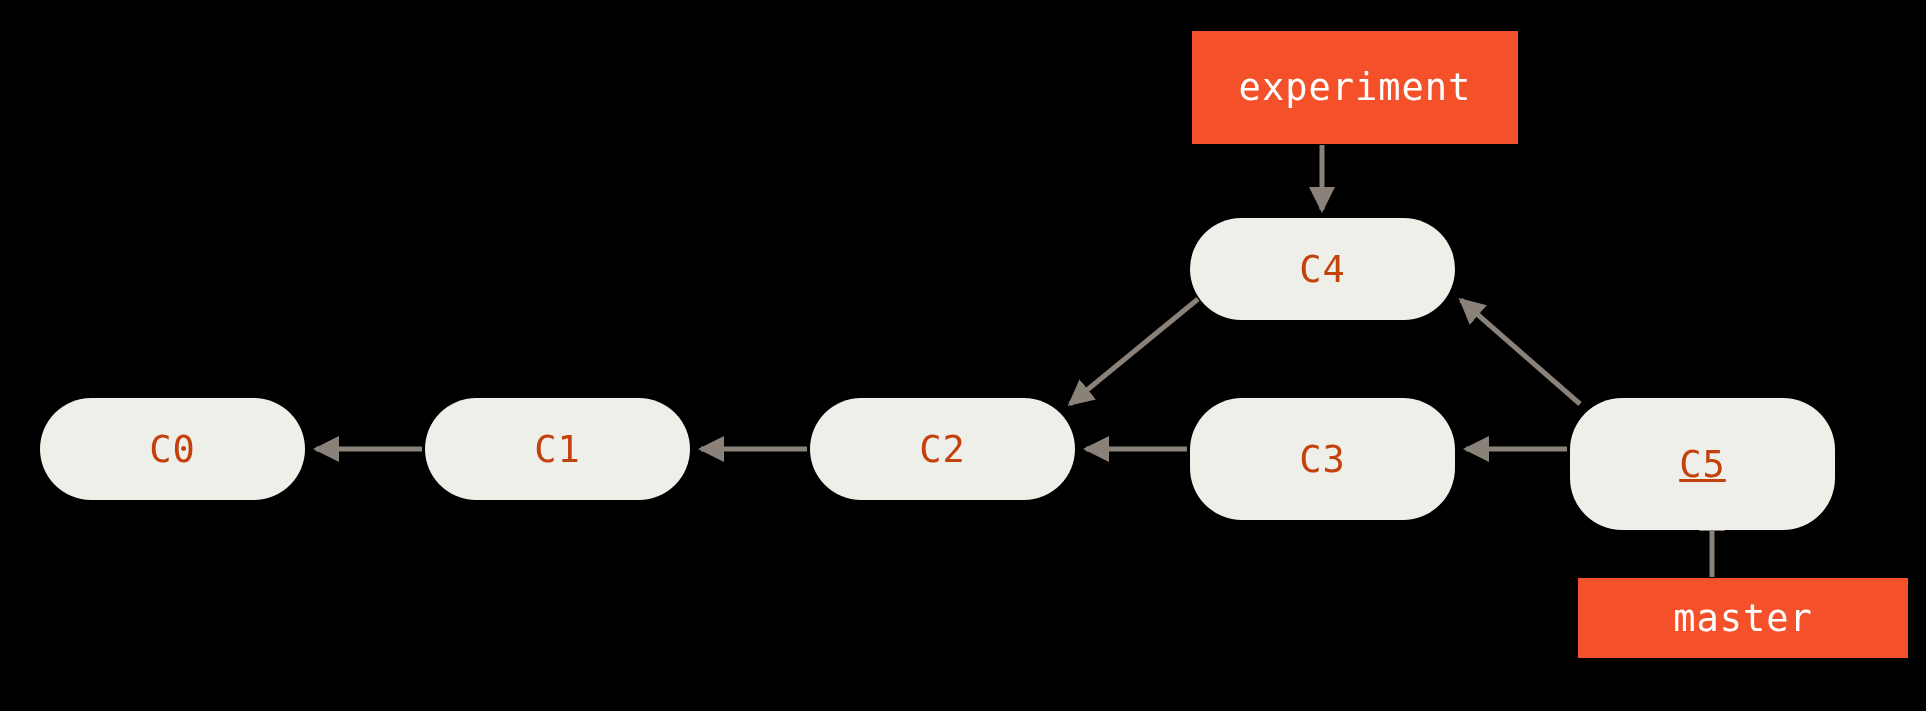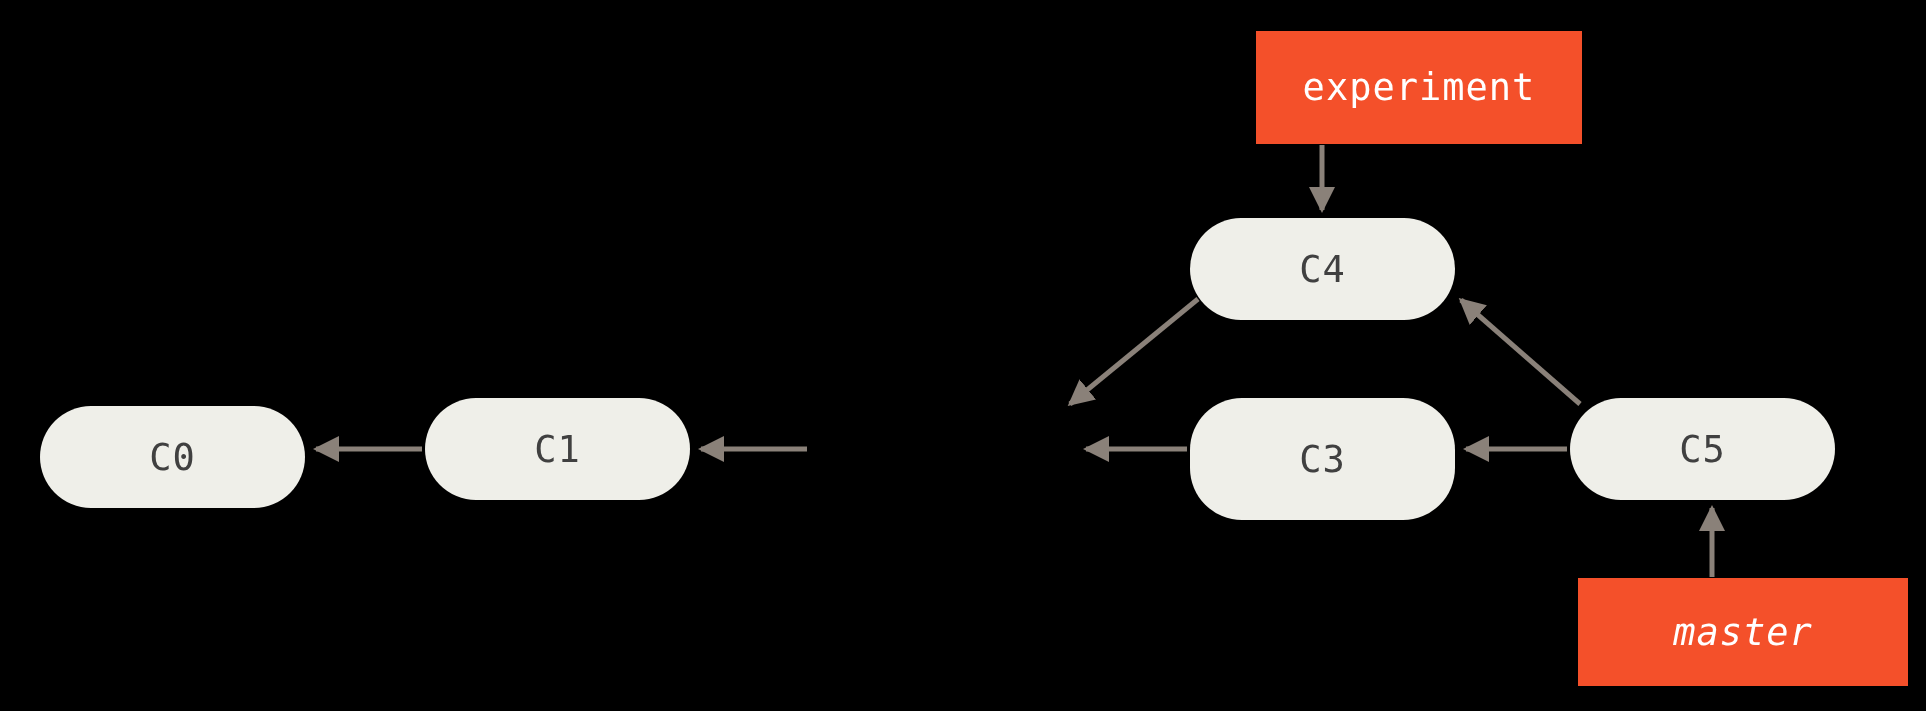--- a/index.html
+++ b/index.html
@@ -23,21 +23,21 @@
     width: 1926px;
     height: 711px;
     pointer-events: none;
   }
   .commit-node {
     position: absolute;
     display: flex;
     align-items: center;
     justify-content: center;
     background: #EFEFE9;
-    color: #404040;
+    color: #c2410c;
     border-radius: 52px;
     font-family: "DejaVu Sans Mono", "Liberation Mono", monospace;
     font-size: 37px;
     font-weight: 400;
     letter-spacing: 1px;
     z-index: 2;
   }
   .ref-label {
     position: absolute;
     display: flex;
@@ -75,42 +75,45 @@
 
     <line x1="1567" y1="449" x2="1466" y2="449" stroke="#8A8179" stroke-width="5" marker-end="url(#arrowhead)"></line>
 
     <line x1="1580" y1="404" x2="1461" y2="300" stroke="#8A8179" stroke-width="5" marker-end="url(#arrowhead)"></line>
 
     <line x1="1322" y1="145" x2="1322" y2="210" stroke="#8A8179" stroke-width="5" marker-end="url(#arrowhead)"></line>
 
     <line x1="1712" y1="577" x2="1712" y2="508" stroke="#8A8179" stroke-width="5" marker-end="url(#arrowhead)"></line>
   </svg>
 
-  <div class="commit-node" style="left:40px; top:398px; width:265px; height:102px;margin-top:8px;">
+  <div class="commit-node" style="left:40px; top:398px; width:265px; height:102px;">
     <span>C0</span>
   </div>
 
   <div class="commit-node" style="left:425px; top:398px; width:265px; height:102px;text-align:center;">
     <span>C1</span>
   </div>
 
+  <div class="commit-node" style="left:810px; top:398px; width:265px; height:102px;">
+    <span>C2</span>
+  </div>
 
   <div class="commit-node" style="left:1190px; top:398px; width:265px; height:122px;">
     <span>C3</span>
   </div>
 
   <div class="commit-node" style="left:1190px; top:218px; width:265px; height:102px;">
     <span>C4</span>
   </div>
 
-  <div class="commit-node" style="left:1570px; top:398px; width:265px; height:102px;">
+  <div class="commit-node" style="left:1570px; top:398px; width:265px; height:132px;text-decoration:underline;">
     <span>C5</span>
   </div>
 
-  <div class="ref-label" style="left:1256px; top:31px; width:326px; height:113px;">
+  <div class="ref-label" style="left:1192px; top:31px; width:326px; height:113px;">
     <span>experiment</span>
   </div>
 
-  <div class="ref-label" style="left:1578px; top:578px; width:330px; height:108px;font-style:italic;">
+  <div class="ref-label" style="left:1578px; top:578px; width:330px; height:80px;">
     <span>master</span>
   </div>
 
 </div>
 
 </body></html>

